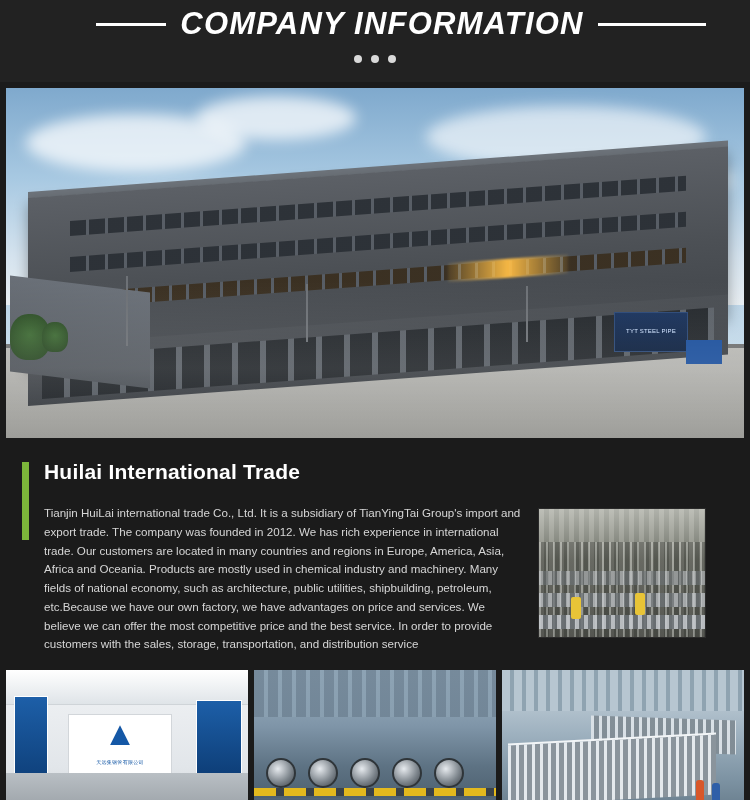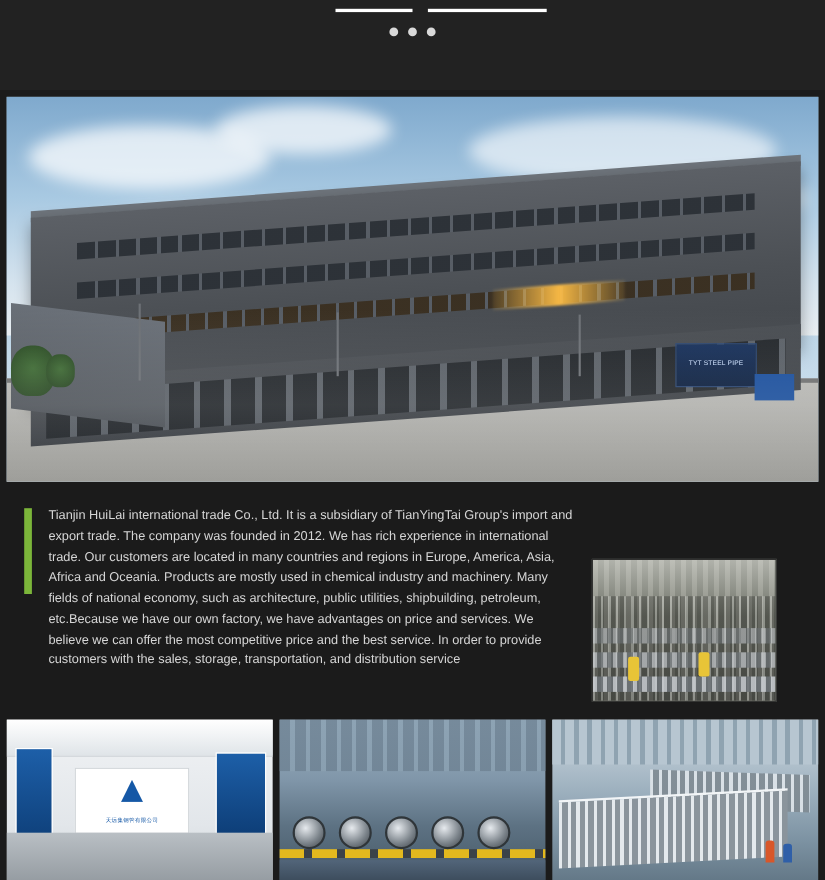--- a/index.html
+++ b/index.html
@@ -354,20 +354,21 @@
   .w2 { right: 24px; height: 17px; background: #2f5fa8; }
 </style>
 </head>
 <body>
 
 <div class="page">
 
   <div class="header">
     <div class="title-row">
       <div class="title-rule rule-left"></div>
+      <div class="page-title">COMPANY INFORMATION</div>
       <div class="title-rule rule-right"></div>
     </div>
     <div class="dots">
       <span class="dot"></span>
       <span class="dot"></span>
       <span class="dot"></span>
     </div>
   </div>
 
   <div class="hero">
@@ -398,20 +399,21 @@
     <div class="tree t2"></div>
     <div class="lamp l1"></div>
     <div class="lamp l2"></div>
     <div class="lamp l3"></div>
     <div class="hero-haze"></div>
   </div>
 
   <div class="about">
     <div class="about-left">
       <div class="accent-bar"></div>
+      <div class="about-title">Huilai International Trade</div>
       <div class="about-text">Tianjin HuiLai international trade Co., Ltd. It is a subsidiary of TianYingTai Group's import and export trade. The company was founded in 2012. We has rich experience in international trade. Our customers are located in many countries and regions in Europe, America, Asia, Africa and Oceania. Products are mostly used in chemical industry and machinery. Many fields of national economy, such as architecture, public utilities, shipbuilding, petroleum, etc.Because we have our own factory, we have advantages on price and services. We believe we can offer the most competitive price and the best service. In order to provide customers with the sales, storage, transportation, and distribution service</div>
     </div>
     <div class="about-right">
       <div class="warehouse-bg"></div>
       <div class="pipe-stack"></div>
       <div class="pipe-row pr3"></div>
       <div class="pipe-row pr2"></div>
       <div class="pipe-row pr1"></div>
       <div class="yellow-mark ym1"></div>
       <div class="yellow-mark ym2"></div>

